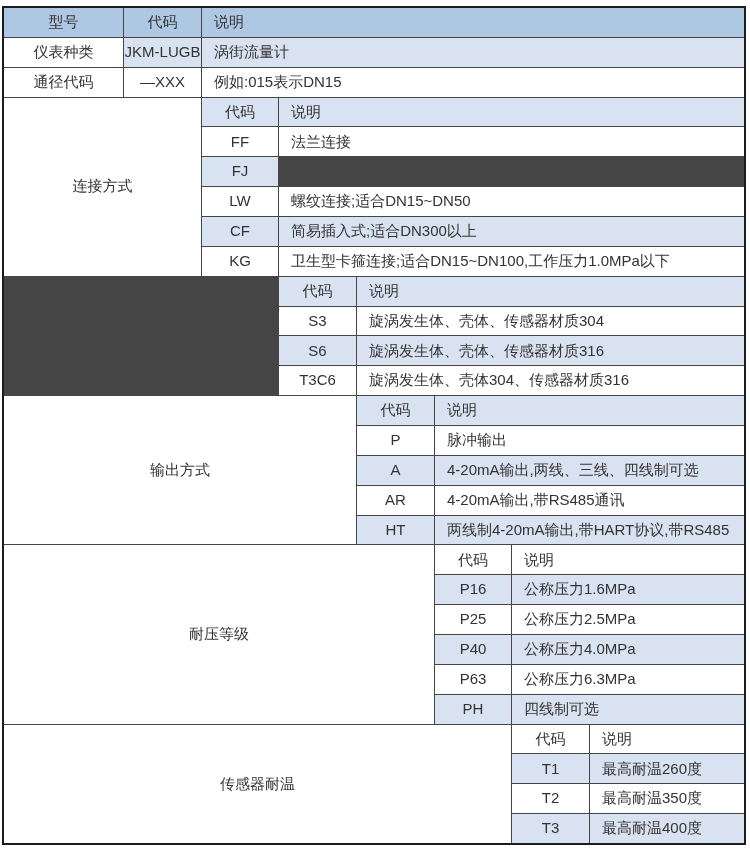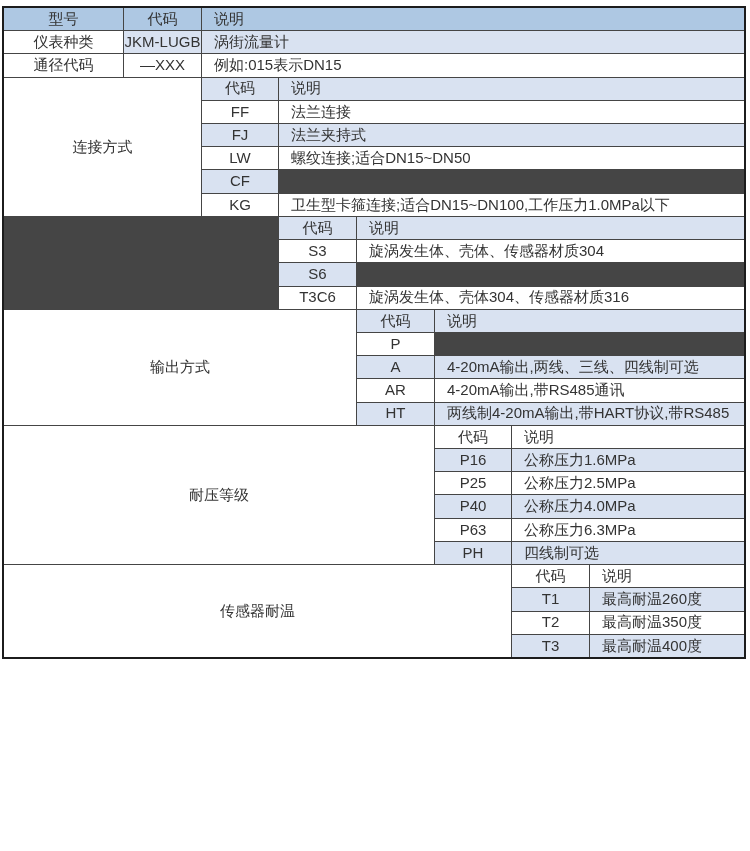--- a/index.html
+++ b/index.html
@@ -4,21 +4,21 @@
 <style>
   html, body {
     margin: 0; padding: 0;
     width: 750px; height: 851px;
     background: #ffffff;
     font-family: "Liberation Sans", "DejaVu Sans", sans-serif;
   }
   .spec-table {
     position: absolute;
     left: 2px; top: 6px;
-    width: 744px; height: 653px;
+    width: 744px; height: 839px;
     box-sizing: border-box;
     border: 2px solid #1c1c1c;
     display: grid;
     grid-template-columns: 119px 77px 76px 77px 77px 76px 77px 1fr;
     grid-template-rows: repeat(28, 1fr);
     gap: 1px;
     background: #454545; 
   }
   .cell {
     display: flex;
@@ -51,39 +51,41 @@
   <div class="cell ctr bg-w" style="grid-area:3/1/4/2">通径代码</div>
   <div class="cell ctr bg-w" style="grid-area:3/2/4/3">—XXX</div>
   <div class="cell lft bg-w" style="grid-area:3/3/4/9">例如:015表示DN15</div>
 
   <div class="cell ctr bg-w" style="grid-area:4/1/10/3">连接方式</div>
   <div class="cell ctr bg-b" style="grid-area:4/3/5/4">代码</div>
   <div class="cell lft bg-b" style="grid-area:4/4/5/9">说明</div>
   <div class="cell ctr bg-w" style="grid-area:5/3/6/4">FF</div>
   <div class="cell lft bg-w" style="grid-area:5/4/6/9">法兰连接</div>
   <div class="cell ctr bg-b" style="grid-area:6/3/7/4">FJ</div>
-  <div class="cell lft bg-b" style="grid-area:6/4/7/9">法兰夹持式</div>
   <div class="cell ctr bg-w" style="grid-area:7/3/8/4">LW</div>
   <div class="cell lft bg-w" style="grid-area:7/4/8/9">螺纹连接;适合DN15~DN50</div>
   <div class="cell ctr bg-b" style="grid-area:8/3/9/4">CF</div>
+  <div class="cell lft bg-b" style="grid-area:8/4/9/9">简易插入式;适合DN300以上</div>
   <div class="cell ctr bg-w" style="grid-area:9/3/10/4">KG</div>
   <div class="cell lft bg-w" style="grid-area:9/4/10/9">卫生型卡箍连接;适合DN15~DN100,工作压力1.0MPa以下</div>
 
   <div class="cell ctr bg-b" style="grid-area:10/4/11/5">代码</div>
   <div class="cell lft bg-b" style="grid-area:10/5/11/9">说明</div>
   <div class="cell ctr bg-w" style="grid-area:11/4/12/5">S3</div>
   <div class="cell lft bg-w" style="grid-area:11/5/12/9">旋涡发生体、壳体、传感器材质304</div>
   <div class="cell ctr bg-b" style="grid-area:12/4/13/5">S6</div>
+  <div class="cell lft bg-b" style="grid-area:12/5/13/9">旋涡发生体、壳体、传感器材质316</div>
   <div class="cell ctr bg-w" style="grid-area:13/4/14/5">T3C6</div>
   <div class="cell lft bg-w" style="grid-area:13/5/14/9">旋涡发生体、壳体304、传感器材质316</div>
 
   <div class="cell ctr bg-w" style="grid-area:14/1/19/5">输出方式</div>
   <div class="cell ctr bg-b" style="grid-area:14/5/15/6">代码</div>
   <div class="cell lft bg-b" style="grid-area:14/6/15/9">说明</div>
   <div class="cell ctr bg-w" style="grid-area:15/5/16/6">P</div>
+  <div class="cell lft bg-w" style="grid-area:15/6/16/9">脉冲输出</div>
   <div class="cell ctr bg-b" style="grid-area:16/5/17/6">A</div>
   <div class="cell lft bg-b" style="grid-area:16/6/17/9">4-20mA输出,两线、三线、四线制可选</div>
   <div class="cell ctr bg-w" style="grid-area:17/5/18/6">AR</div>
   <div class="cell lft bg-w" style="grid-area:17/6/18/9">4-20mA输出,带RS485通讯</div>
   <div class="cell ctr bg-b" style="grid-area:18/5/19/6">HT</div>
   <div class="cell lft bg-b" style="grid-area:18/6/19/9">两线制4-20mA输出,带HART协议,带RS485</div>
 
   <div class="cell ctr bg-w" style="grid-area:19/1/25/6">耐压等级</div>
   <div class="cell ctr bg-w" style="grid-area:19/6/20/7">代码</div>
   <div class="cell lft bg-w" style="grid-area:19/7/20/9">说明</div>

